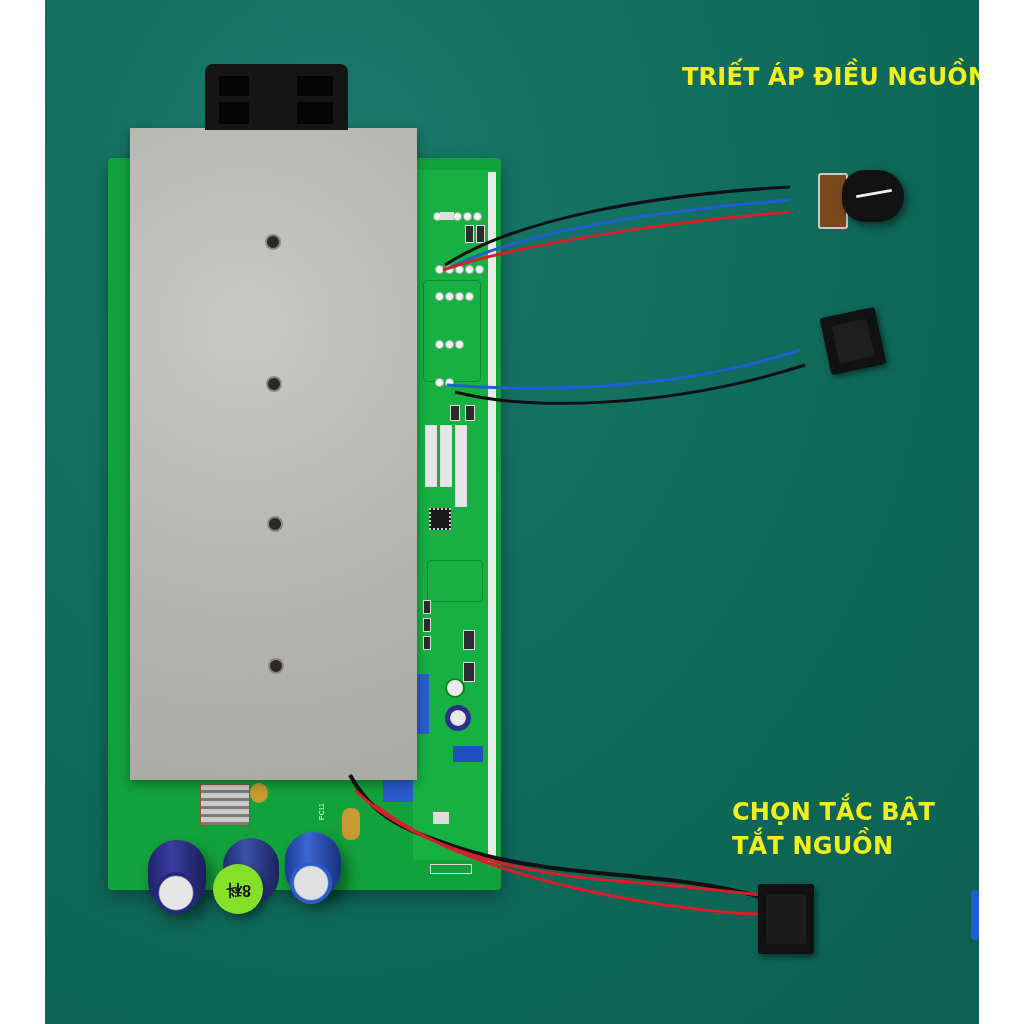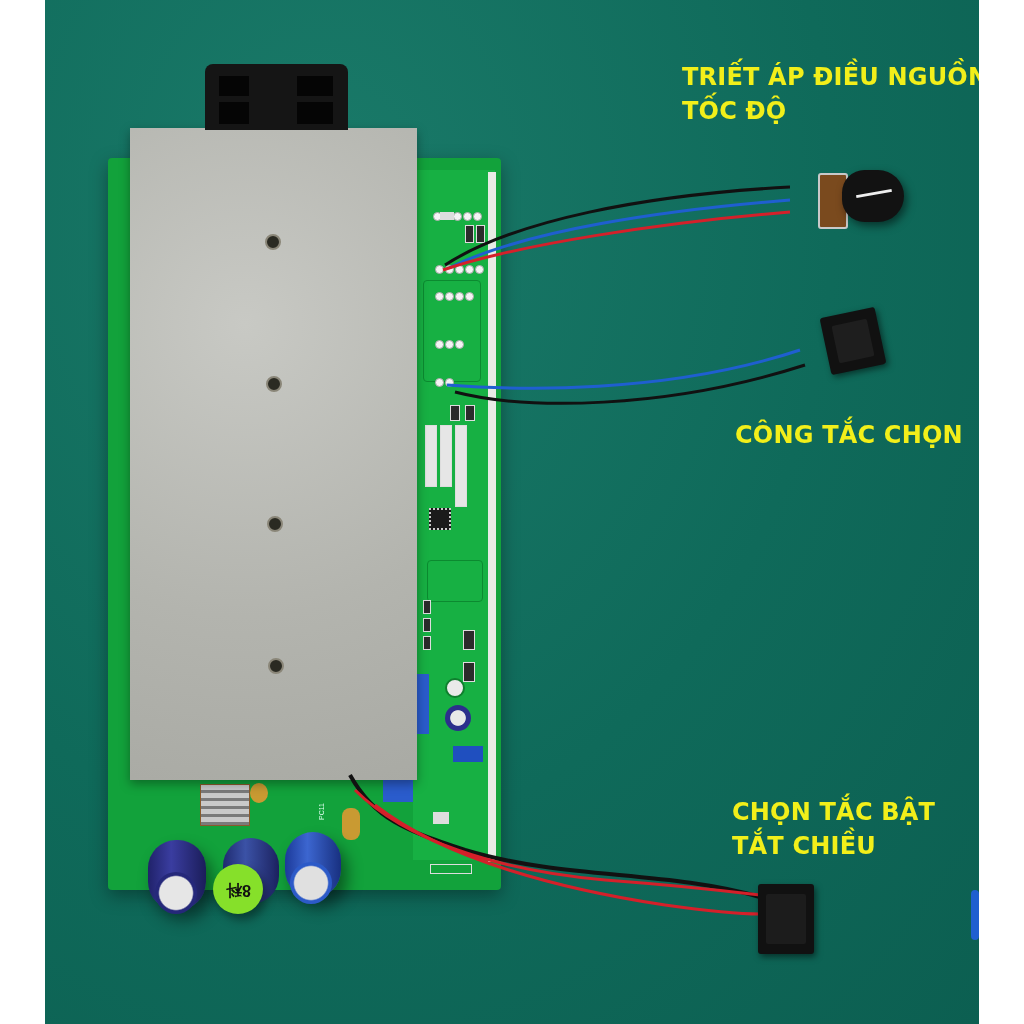--- a/index.html
+++ b/index.html
@@ -127,24 +127,22 @@
   <div class="switch" style="left:780px; top:312px; width:56px; height:58px; transform:rotate(-12deg);">
     <div style="position:absolute; left:10px; top:10px; width:36px; height:38px; background:#1e1e1e; border-radius:2px;"></div>
   </div>
 
   <div class="switch" style="left:713px; top:884px; width:56px; height:70px;">
     <div style="position:absolute; left:8px; top:10px; width:40px; height:50px; background:#1c1c1c; border-radius:2px;"></div>
   </div>
 
   <div class="label" style="left:637px; top:60px;">
     <div>TRIẾT ÁP ĐIỀU NGUỒN</div>
-    <div>TỐC ĐỘ</div>
   </div>
   <div class="label" style="left:690px; top:418px;">
-    <div>CÔNG TẮC CHỌN</div>
   </div>
   <div class="label" style="left:687px; top:795px;">
     <div>CHỌN TẮC BẬT</div>
-    <div>TẮT CHIỀU</div>
+    <div>TẮT NGUỒN</div>
   </div>
 
   <div class="abs" style="left:926px; top:890px; width:8px; height:50px; background:#1f5fd0; border-radius:4px;"></div>
 </div>
 
 </body></html>

